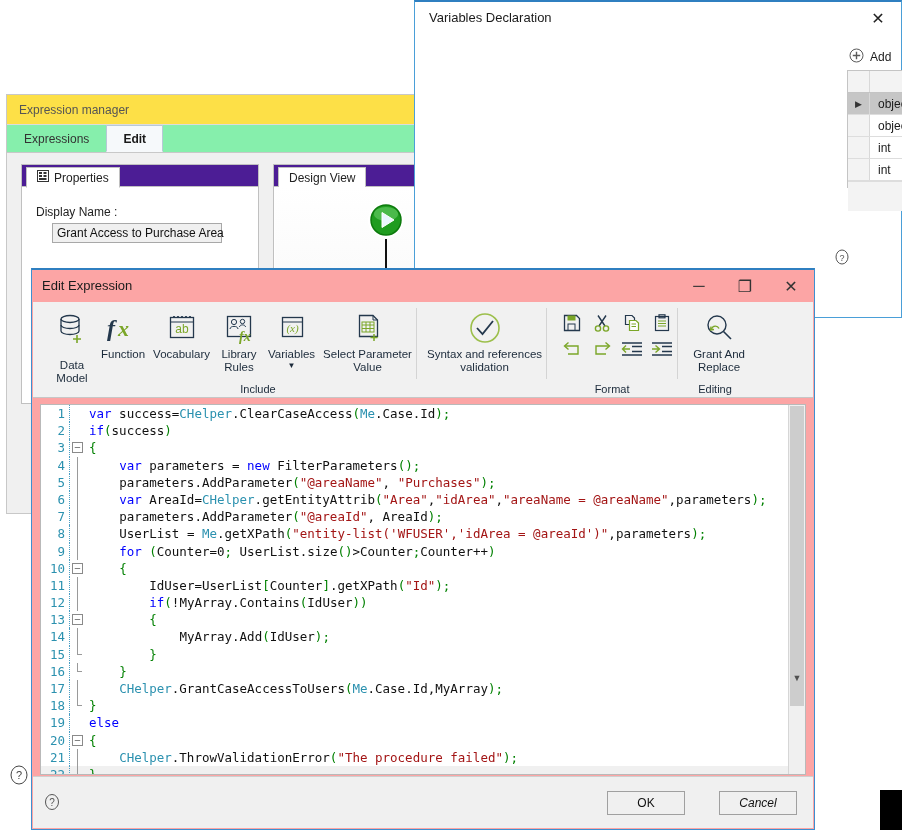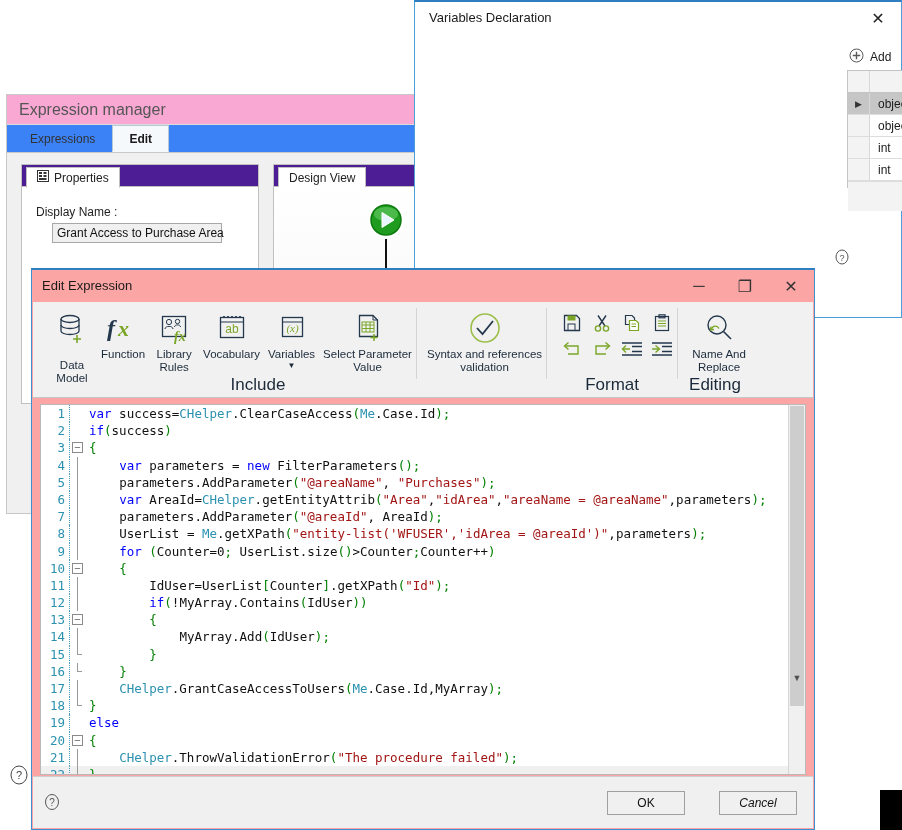--- a/index.html
+++ b/index.html
@@ -12,24 +12,24 @@
   }
   #root { position: relative; width: 902px; height: 830px; background:#fff; }
 
   
   .expr-mgr {
     position: absolute; left: 6px; top: 94px; width: 680px; height: 420px;
     background: #f0f0f0; border: 1px solid #c8c8c8;
   }
   .expr-mgr-title {
     height: 30px; line-height: 30px; padding-left: 12px;
-    font-size: 16px; color: #555; background: #f9a8d4;
+    font-size: 12px; color: #555; background: #fde047;
     border-bottom: 1px solid #dcdcdc;
   }
-  .expr-tabs { display: flex; height: 28px; background:#3b82f6; border-bottom:1px solid #c8c8c8; padding-left:6px; }
+  .expr-tabs { display: flex; height: 28px; background:#86efac; border-bottom:1px solid #c8c8c8; }
   .expr-tab {
     padding: 0 16px; line-height: 27px; font-size: 12px; color: #333;
     border: 1px solid transparent; border-bottom: none;
   }
   .expr-tab.active {
     background: #f6f9fb; border-color: #b7c9d6; border-bottom: 1px solid #f6f9fb;
     color: #1a1a1a; font-weight: bold;
   }
   .expr-body { position:absolute; left:0; right:0; top:59px; bottom:0; background:#f0f0f0; padding: 10px; }
   .panel { position:absolute; background:#fff; border:1px solid #c0c0c0; }
@@ -99,21 +99,21 @@
   .ribbon { position:absolute; left:1px; right:1px; top:32px; height:96px; background:#f1f1f1;
             border-bottom:1px solid #c6c6c6; }
   .rib-groups { display:flex; height:100%; }
   .rib-group { position:relative; display:flex; align-items:flex-start; padding-top:6px; }
   .rib-sep { width:1px; background:#d4d4d4; margin:6px 0 18px 0; }
   .rib-btn { width:auto; min-width:50px; display:flex; flex-direction:column; align-items:center;
              padding:0 4px; }
   .rib-ico { height:40px; display:flex; align-items:center; justify-content:center; }
   .rib-lbl { font-size:11.5px; color:#1b2a3a; text-align:center; line-height:13px; max-width:74px; }
   .rib-grouplbl { position:absolute; bottom:2px; left:0; right:0; text-align:center;
-                  font-size:17px; color:#1b2a3a; }
+                  font-size:11px; color:#1b2a3a; }
   .rib-caret { font-size:8px; color:#1b2a3a; line-height:9px; }
   .fmt-grid { display:grid; grid-template-columns:repeat(4,30px); grid-template-rows:26px 26px;
               align-items:center; justify-items:center; margin-top:4px; }
 
   
   .code-wrap {
     position:absolute; left:8px; top:134px; right:8px; bottom:54px;
     border:1px solid #b9b9b9; background:#fff; overflow:hidden;
   }
   .code-inner { position:absolute; left:0; top:0; right:17px; bottom:0; overflow:hidden; }
@@ -306,48 +306,48 @@
               <svg width="38" height="34" viewBox="0 0 38 34">
                 <text x="3" y="25" font-size="24" font-style="italic" font-weight="bold" fill="#24384d" font-family="Liberation Serif, serif">f</text>
                 <text x="14" y="25" font-size="22" font-style="italic" font-weight="bold" fill="#7ba628" font-family="Liberation Serif, serif">x</text>
               </svg>
             </div>
             <div class="rib-lbl">Function</div>
           </div>
 
           <div class="rib-btn">
             <div class="rib-ico">
+              <svg width="32" height="34" viewBox="0 0 32 34">
+                <rect x="4.5" y="6.5" width="23" height="20" fill="none" stroke="#24384d" stroke-width="1.3"></rect>
+                <path d="M4.5 11 H27.5" stroke="#24384d"></path>
+                <path d="M7 6.5 Q8 3.5 9 6.5 M11 6.5 Q12 3.5 13 6.5 M15 6.5 Q16 3.5 17 6.5 M19 6.5 Q20 3.5 21 6.5 M23 6.5 Q24 3.5 25 6.5" fill="none" stroke="#24384d"></path>
+                <text x="16" y="22" font-size="12" text-anchor="middle" fill="#7ba628" font-family="Liberation Sans, sans-serif">ab</text>
+              </svg>
+            </div>
+            <div class="rib-lbl">Vocabulary</div>
+          </div>
+
+          <div class="rib-btn">
+            <div class="rib-ico">
               <svg width="34" height="34" viewBox="0 0 34 34">
                 <rect x="5.5" y="5.5" width="23" height="20" fill="none" stroke="#24384d" stroke-width="1.3"></rect>
                 <circle cx="12" cy="11" r="2.6" fill="none" stroke="#24384d"></circle>
                 <path d="M8 18 C8 14.5 16 14.5 16 18" fill="none" stroke="#24384d"></path>
                 <circle cx="20.5" cy="10.5" r="2.2" fill="none" stroke="#24384d"></circle>
                 <path d="M17.5 16 C17.5 13.2 23.5 13.2 23.5 16" fill="none" stroke="#24384d"></path>
                 <text x="17" y="30" font-size="14" font-style="italic" font-weight="bold" fill="#7ba628" font-family="Liberation Serif, serif">fx</text>
               </svg>
             </div>
             <div class="rib-lbl" style="white-space:pre-line;">Library
 Rules</div>
           </div>
 
           <div class="rib-btn">
             <div class="rib-ico">
               <svg width="32" height="34" viewBox="0 0 32 34">
-                <rect x="4.5" y="6.5" width="23" height="20" fill="none" stroke="#24384d" stroke-width="1.3"></rect>
-                <path d="M4.5 11 H27.5" stroke="#24384d"></path>
-                <path d="M7 6.5 Q8 3.5 9 6.5 M11 6.5 Q12 3.5 13 6.5 M15 6.5 Q16 3.5 17 6.5 M19 6.5 Q20 3.5 21 6.5 M23 6.5 Q24 3.5 25 6.5" fill="none" stroke="#24384d"></path>
-                <text x="16" y="22" font-size="12" text-anchor="middle" fill="#7ba628" font-family="Liberation Sans, sans-serif">ab</text>
-              </svg>
-            </div>
-            <div class="rib-lbl">Vocabulary</div>
-          </div>
-
-          <div class="rib-btn">
-            <div class="rib-ico">
-              <svg width="32" height="34" viewBox="0 0 32 34">
                 <rect x="6.5" y="6.5" width="20" height="19" fill="none" stroke="#24384d" stroke-width="1.3"></rect>
                 <path d="M6.5 11 H26.5" stroke="#24384d"></path>
                 <text x="16.5" y="21" font-size="11" text-anchor="middle" fill="#7ba628" font-style="italic" font-family="Liberation Serif, serif">(x)</text>
               </svg>
             </div>
             <div class="rib-lbl">Variables</div>
             <div class="rib-caret">▼</div>
           </div>
 
           <div class="rib-btn" style="min-width:96px;">
@@ -449,21 +449,21 @@
         <div class="rib-group" style="padding-left:8px;">
           <div class="rib-btn" style="min-width:66px;">
             <div class="rib-ico">
               <svg width="34" height="32" viewBox="0 0 34 32">
                 <circle cx="15" cy="13" r="9" fill="none" stroke="#24384d" stroke-width="1.4"></circle>
                 <path d="M21.5 19.5 L29 27" stroke="#24384d" stroke-width="1.6"></path>
                 <path d="M9.5 17 A4 4 0 0 1 17 16.5" fill="none" stroke="#7ba628" stroke-width="1.4"></path>
                 <path d="M9 14.5 L8.5 18 L12 17.5" fill="none" stroke="#7ba628" stroke-width="1.3"></path>
               </svg>
             </div>
-            <div class="rib-lbl" style="white-space:pre-line;">Name And
+            <div class="rib-lbl" style="white-space:pre-line;">Grant And
 Replace</div>
           </div>
           <div class="rib-grouplbl">Editing</div>
         </div>
 
       </div>
     </div>
 
     <div class="code-wrap">
       <div class="code-inner">

